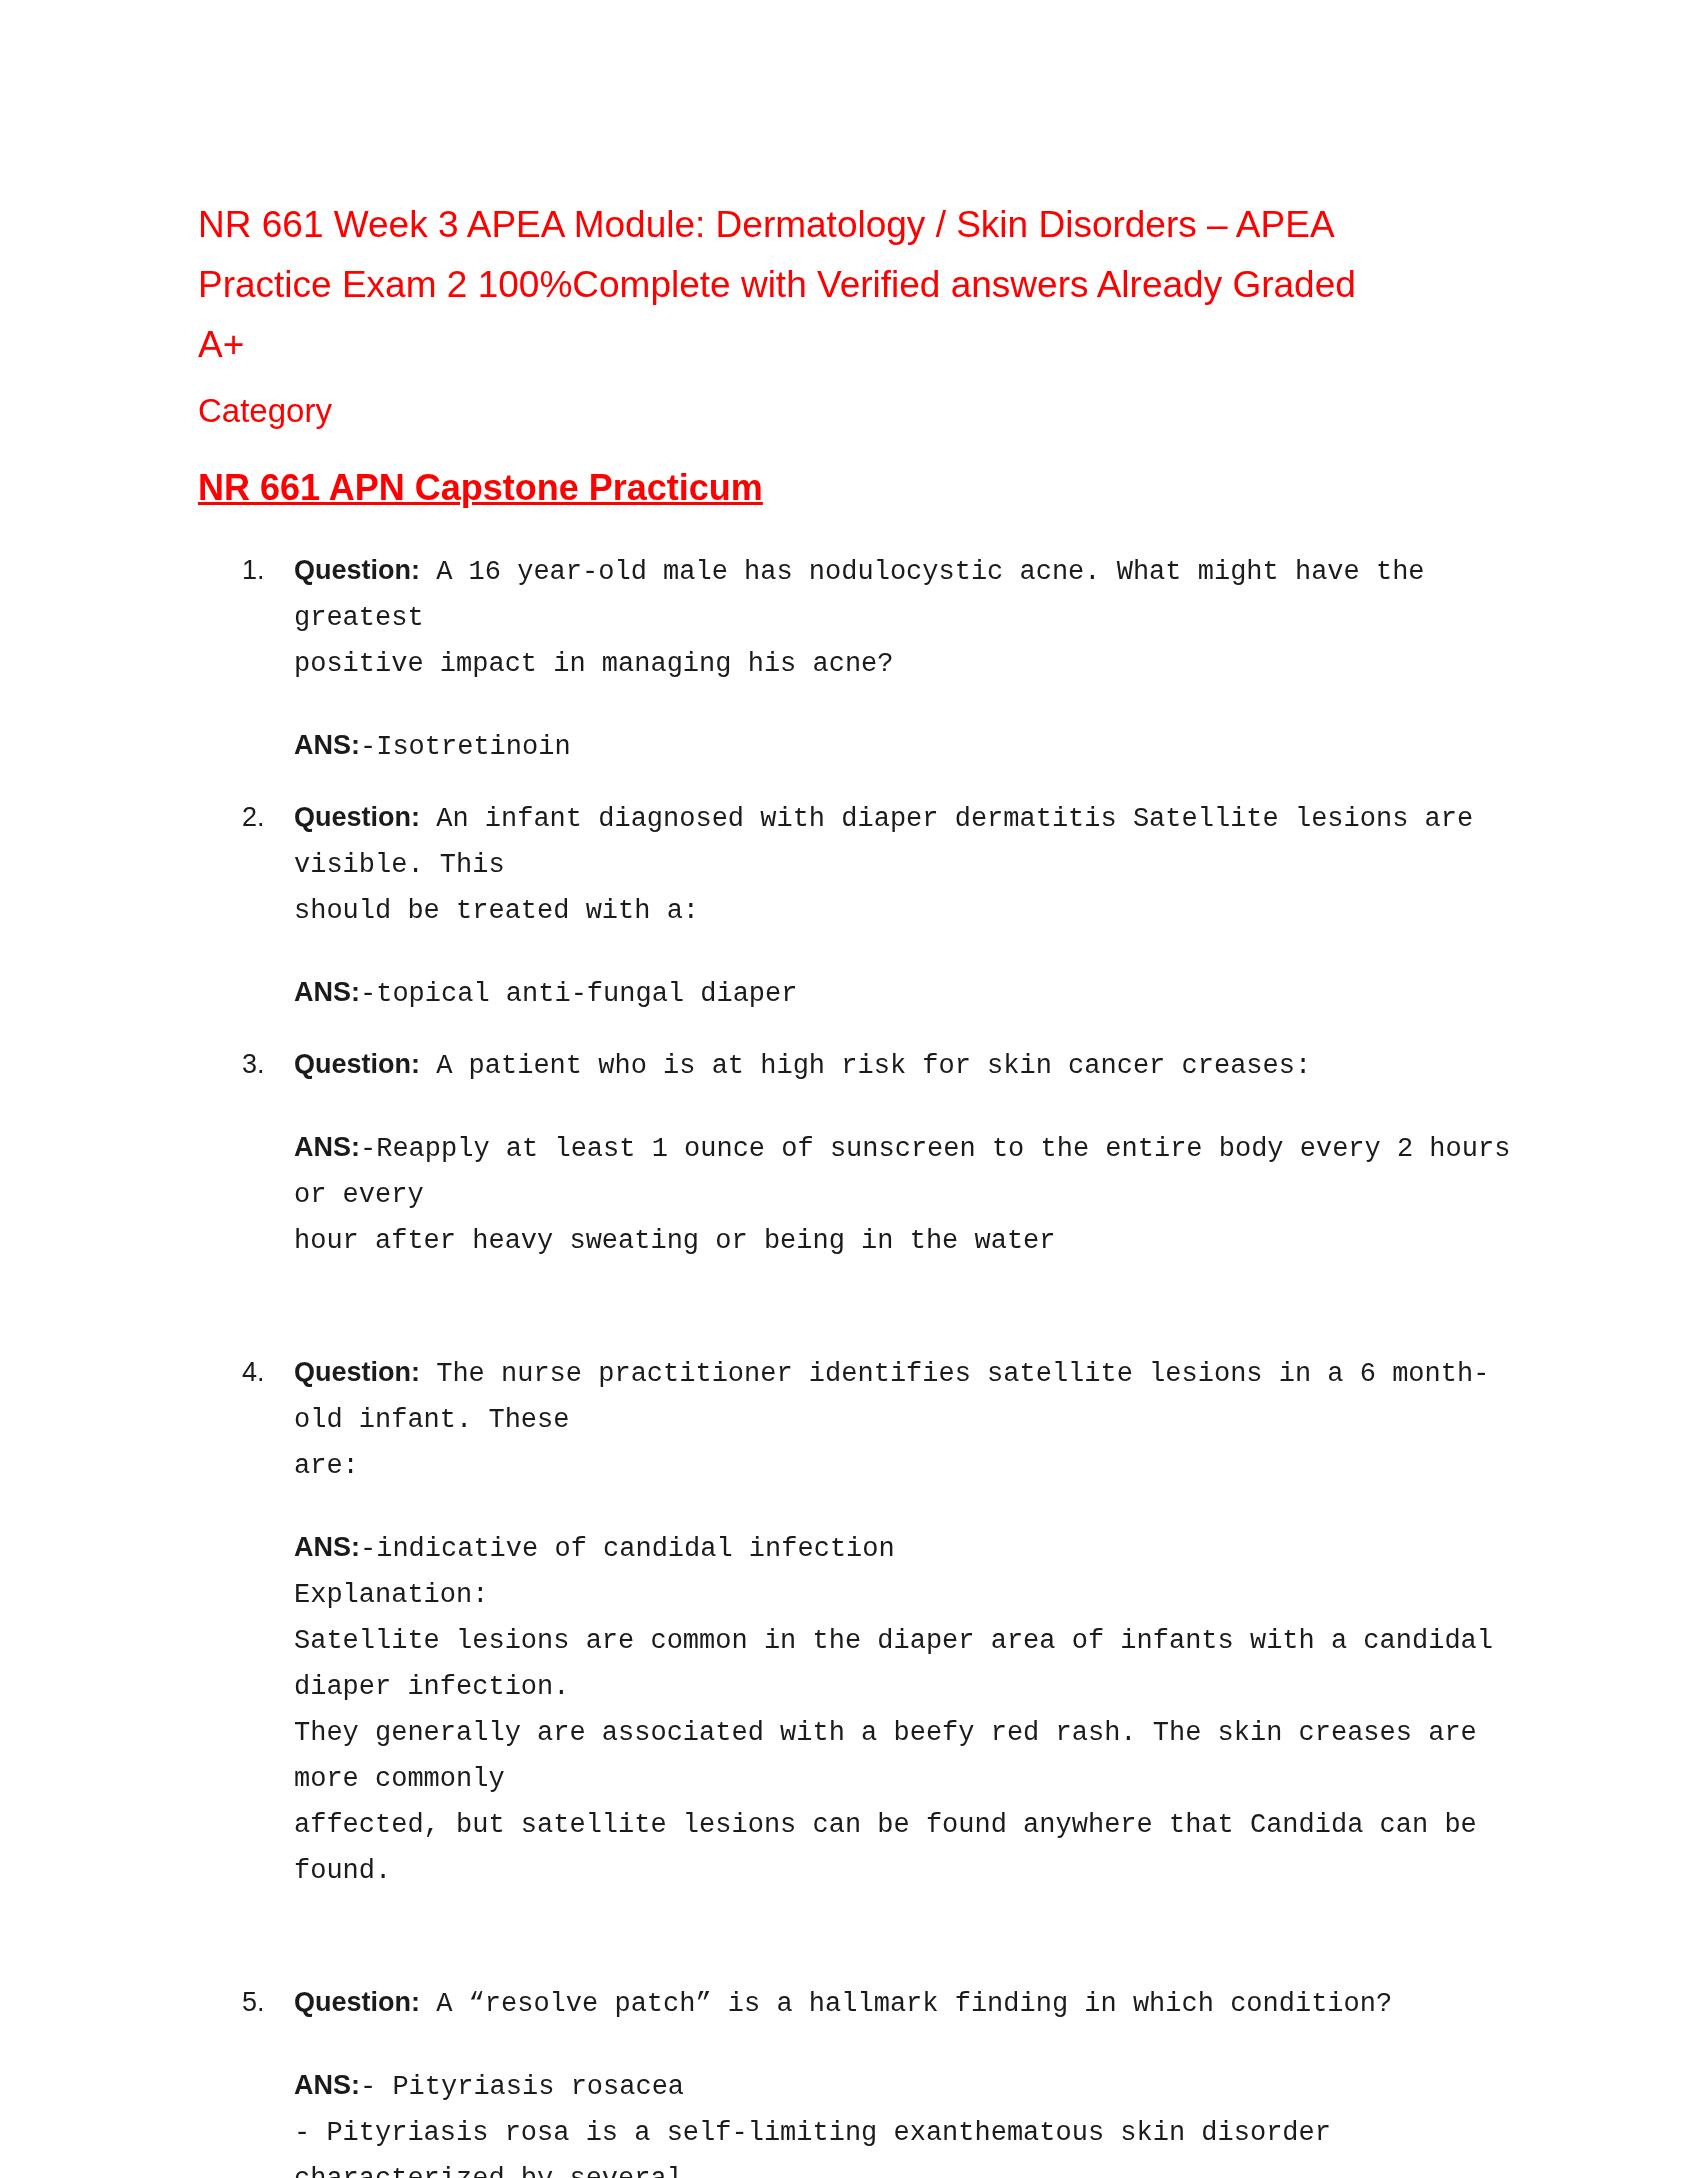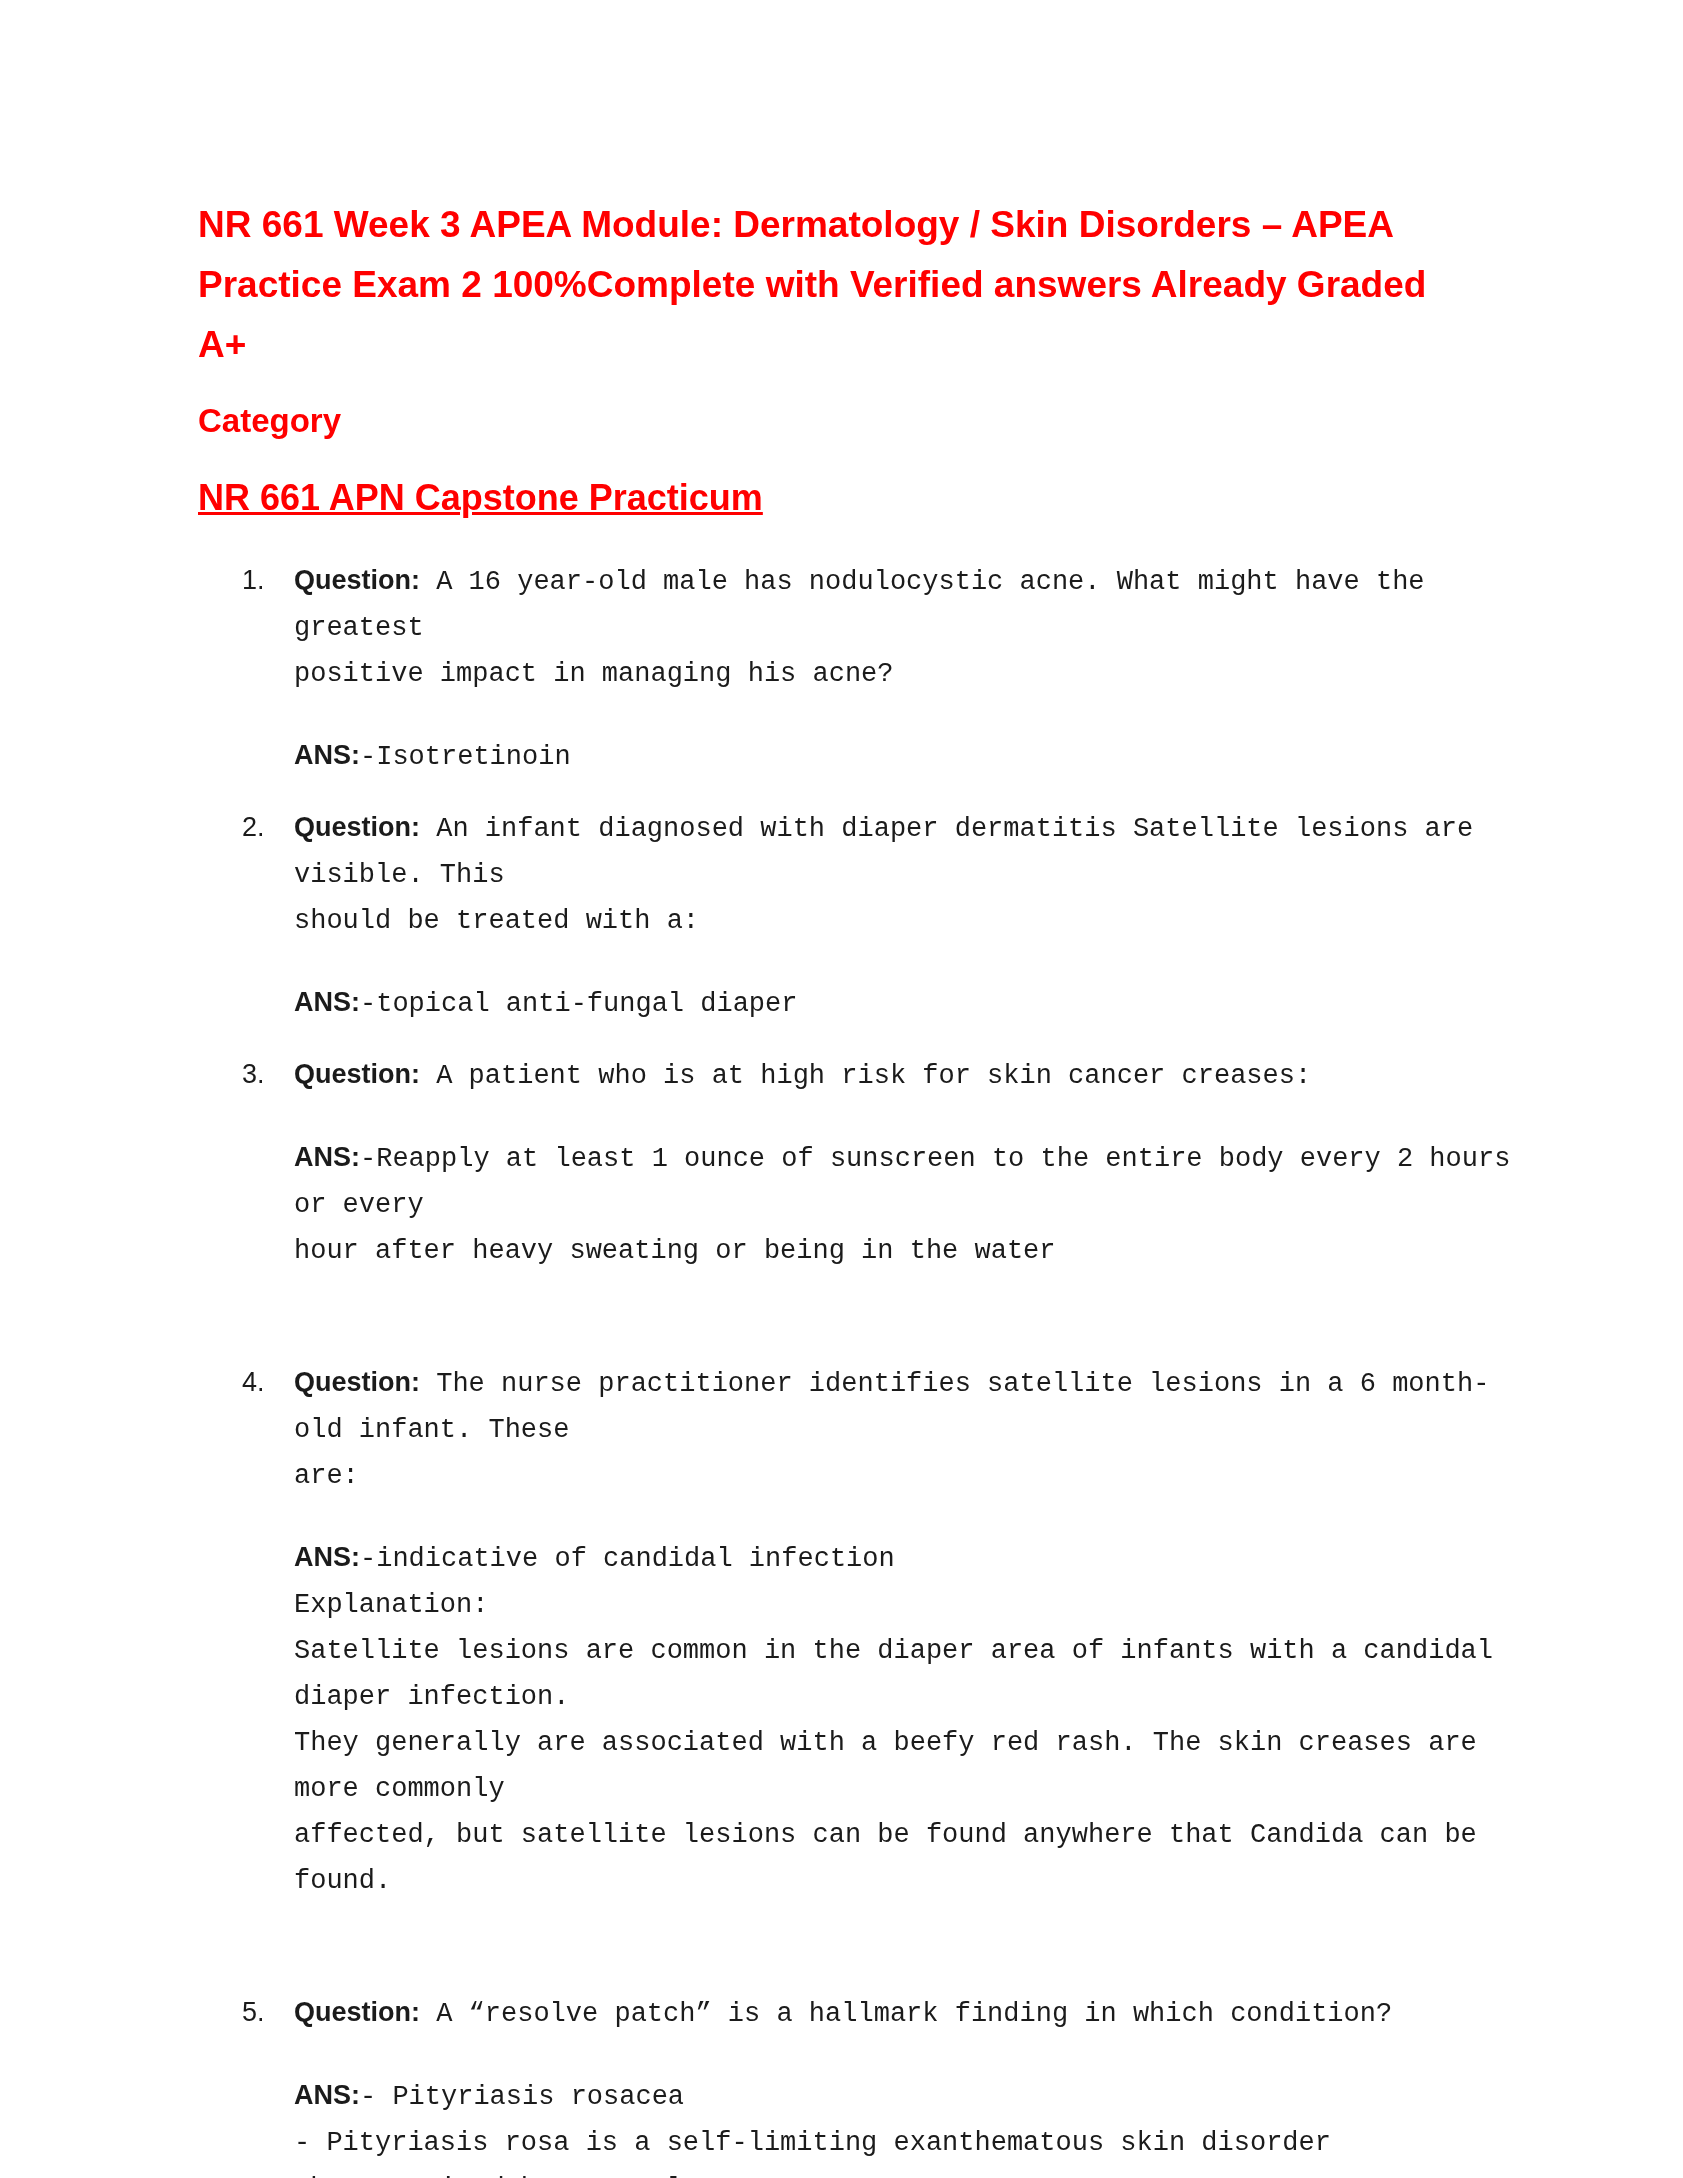--- a/index.html
+++ b/index.html
@@ -14,29 +14,29 @@
     box-sizing: border-box;
     width: 1683px;
     height: 2178px;
     padding: 195px 149px 0 198px;
     background: #ffffff;
   }
   .doc-title {
     margin: 0;
     color: #ff0000;
     font-size: 37px;
-    font-weight: 700;
+    font-weight: 400;
     line-height: 60px;
     white-space: pre-line;
   }
   .h-category, .h-topic {
-    margin: 22px 0 0 0;
+    margin: 12px 0 0 0;
     color: #ff0000;
     font-size: 33px;
-    font-weight: 700;
+    font-weight: 400;
     line-height: 48px;
   }
   .h-course {
     margin: 28px 0 8px 0;
     color: #ff0000;
     font-size: 36px;
     font-weight: 700;
     line-height: 50px;
     text-decoration: underline;
   }

